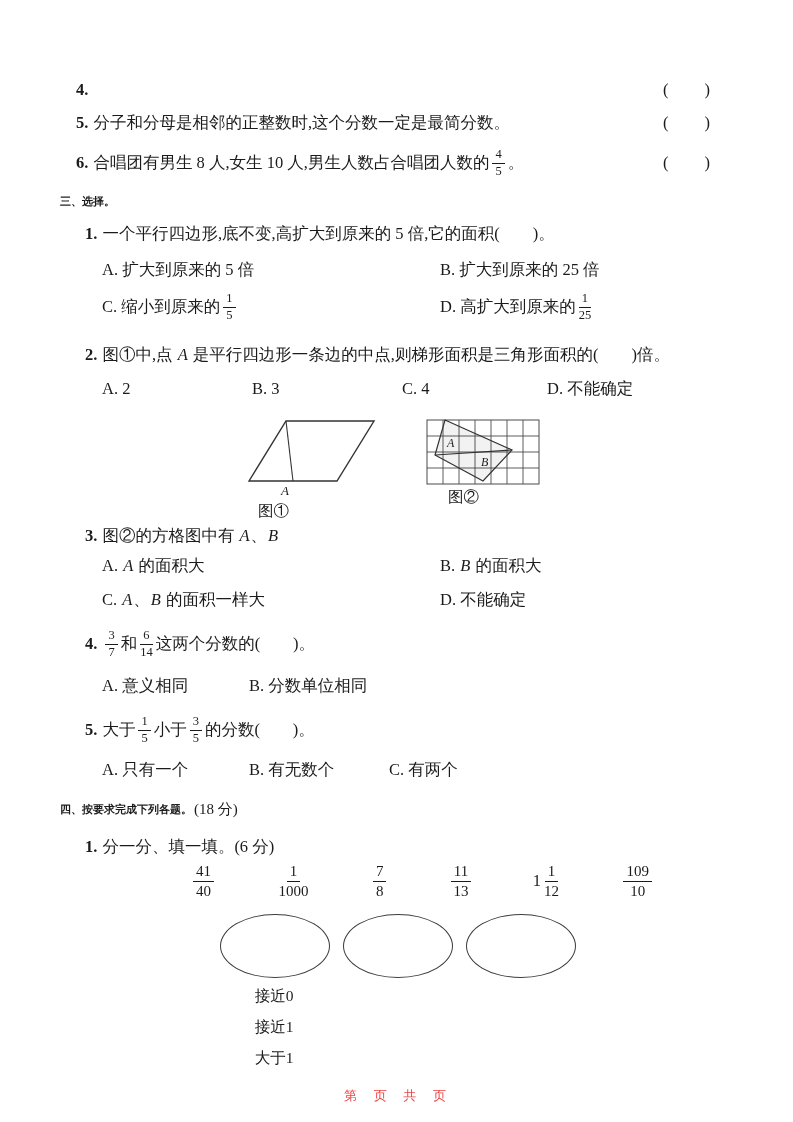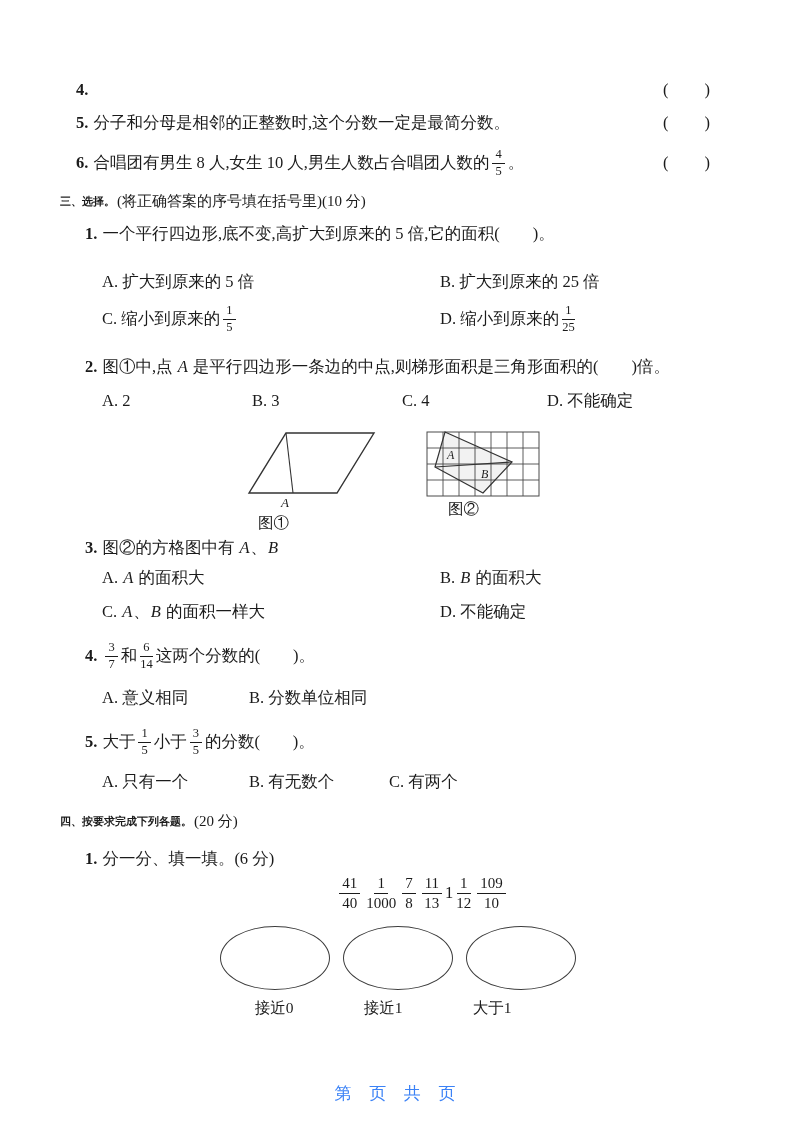--- a/index.html
+++ b/index.html
@@ -36,53 +36,53 @@
   .q-line.tall{height:40px;}
   #q1-line{margin-top:8px;}
   #q2-line{margin-top:14px;height:26px;}
   #q3-line{margin-top:2px;}
   #q4-line{margin-top:12px;}
   #q5-line{margin-top:12px;}
   #s4q1-line{margin-top:13px;}
 
   
   .opts2{display:grid;grid-template-columns:338px 1fr;padding-left:42px;align-items:center;}
-  .opts2.ab{margin-top:24px;height:24px;}
+  .opts2.ab{margin-top:12px;height:24px;}
   .opts2.cd{margin-top:4px;height:42px;}
   .opts2.q3a{margin-top:6px;height:24px;}
   .opts2.q3b{margin-top:10px;height:24px;}
   .opts4{display:grid;grid-template-columns:150px 150px 145px 1fr;padding-left:42px;margin-top:9px;height:24px;align-items:center;}
   .opts3{display:grid;grid-template-columns:147px 140px 1fr;padding-left:42px;align-items:center;height:24px;}
   .opts3.q4o{margin-top:10px;}
   .opts3.q5o{margin-top:8px;}
   .opt{display:inline-flex;align-items:center;white-space:pre;}
 
   
   .figures{display:flex;padding-left:186px;margin-top:16px;align-items:flex-start;}
   .fig-gap{width:48px;}
   .fig-box{display:flex;flex-direction:column;}
   .fig2-box{margin-top:2px;}
   .fig-caption{font-size:15.5px;margin-top:2px;}
   .fig-caption.c1{padding-left:12px;}
   .fig-caption.c2{padding-left:22px;}
   svg text{font-family:"Liberation Serif","DejaVu Serif",serif;font-style:italic;fill:#1b1b1b;}
 
   
-  .sort-row{display:flex;justify-content:center;align-items:center;margin-left:130px;width:465px;margin-top:4px;height:36px;font-family:Liberation Serif, serif;}
+  .sort-row{display:flex;justify-content:space-between;align-items:center;margin-left:130px;width:465px;margin-top:4px;height:36px;font-family:Liberation Serif, serif;}
   .sort-item{display:inline-flex;align-items:center;}
   .sort-item .frac{font-size:15px;}
   .ovals{display:flex;gap:13px;margin-left:160px;margin-top:15px;}
   .oval{width:108px;height:62px;border:1.4px solid #3c3c3c;border-radius:50%;}
-  .oval-labels{display:flex;gap:1px;margin-left:160px;margin-top:8px;}
+  .oval-labels{display:flex;gap:10px;margin-left:160px;margin-top:8px;flex-direction:column;}
   .oval-label{width:108px;text-align:center;font-size:15.5px;}
 
   
   .footer{position:absolute;bottom:17px;left:0;width:100%;text-align:center;
-          font-size:17px;letter-spacing:3px;word-spacing:7px;
-          font-family:"Liberation Sans","DejaVu Sans",sans-serif;color:#3b82f6;}
+          font-size:13px;letter-spacing:3px;word-spacing:7px;
+          font-family:"Liberation Sans","DejaVu Sans",sans-serif;color:#ef4444;}
 </style>
 </head>
 <body>
 
 <div class="sheet">
   <div class="content">
 
     <div class="tf-row">
       <span class="qnum">4.</span>
       <span class="bracket">(　　)</span>
@@ -93,34 +93,33 @@
       <span class="bracket">(　　)</span>
     </div>
     <div class="tf-row tall">
       <span class="qnum">6.</span>
       <span class="seg"><span>合唱团有男生 8 人,女生 10 人,男生人数占合唱团人数的</span><span class="frac"><span class="fn">4</span><span class="fd">5</span></span><span>。</span></span>
       <span class="bracket">(　　)</span>
     </div>
 
     <div class="sec-head">
       <span class="sec-title">三、选择。</span>
-      <span class="sec-note">(将正确答案的序号填在括号里)(10 分)</span>
     </div>
 
     <div class="q-line" id="q1-line">
       <span class="qnum">1.</span>
       <span class="seg"><span>一个平行四边形,底不变,高扩大到原来的 5 倍,它的面积(　　)。</span></span>
     </div>
     <div class="opts2 ab">
       <span class="opt"><span>A. 扩大到原来的 5 倍</span></span>
       <span class="opt"><span>B. 扩大到原来的 25 倍</span></span>
     </div>
     <div class="opts2 cd">
       <span class="opt"><span>C. 缩小到原来的</span><span class="frac"><span class="fn">1</span><span class="fd">5</span></span></span>
-      <span class="opt"><span>D. 缩小到原来的</span><span class="frac"><span class="fn">1</span><span class="fd">25</span></span></span>
+      <span class="opt"><span>D. 高扩大到原来的</span><span class="frac"><span class="fn">1</span><span class="fd">25</span></span></span>
     </div>
 
     <div class="q-line" id="q2-line">
       <span class="qnum">2.</span>
       <span class="seg"><span>图①中,点 </span><span class="var">A</span><span> 是平行四边形一条边的中点,则梯形面积是三角形面积的(　　)倍。</span></span>
     </div>
     <div class="opts4">
       <span class="opt"><span>A. 2</span></span>
       <span class="opt"><span>B. 3</span></span>
       <span class="opt"><span>C. 4</span></span>
@@ -185,21 +184,21 @@
       <span class="seg"><span>大于</span><span class="frac"><span class="fn">1</span><span class="fd">5</span></span><span>小于</span><span class="frac"><span class="fn">3</span><span class="fd">5</span></span><span>的分数(　　)。</span></span>
     </div>
     <div class="opts3 q5o">
       <span class="opt"><span>A. 只有一个</span></span>
       <span class="opt"><span>B. 有无数个</span></span>
       <span class="opt"><span>C. 有两个</span></span>
     </div>
 
     <div class="sec-head s4">
       <span class="sec-title">四、按要求完成下列各题。</span>
-      <span class="sec-note">(20 分)</span>
+      <span class="sec-note">(18 分)</span>
     </div>
     <div class="q-line" id="s4q1-line">
       <span class="qnum">1.</span>
       <span class="seg"><span>分一分、填一填。(6 分)</span></span>
     </div>
 
     <div class="sort-row">
       <span class="sort-item">
           <span class="frac">
             <span class="fn">41</span>

